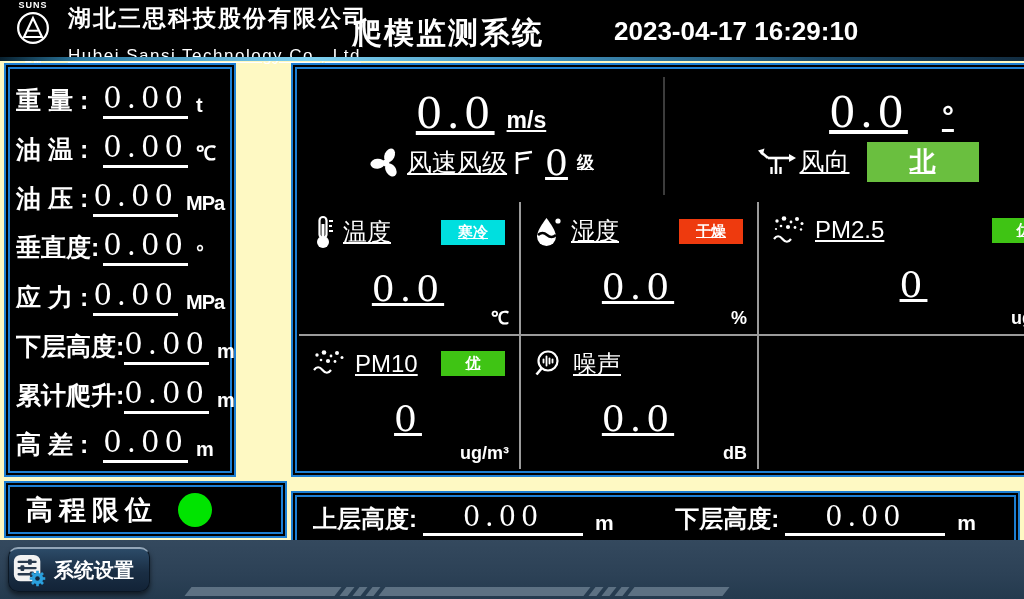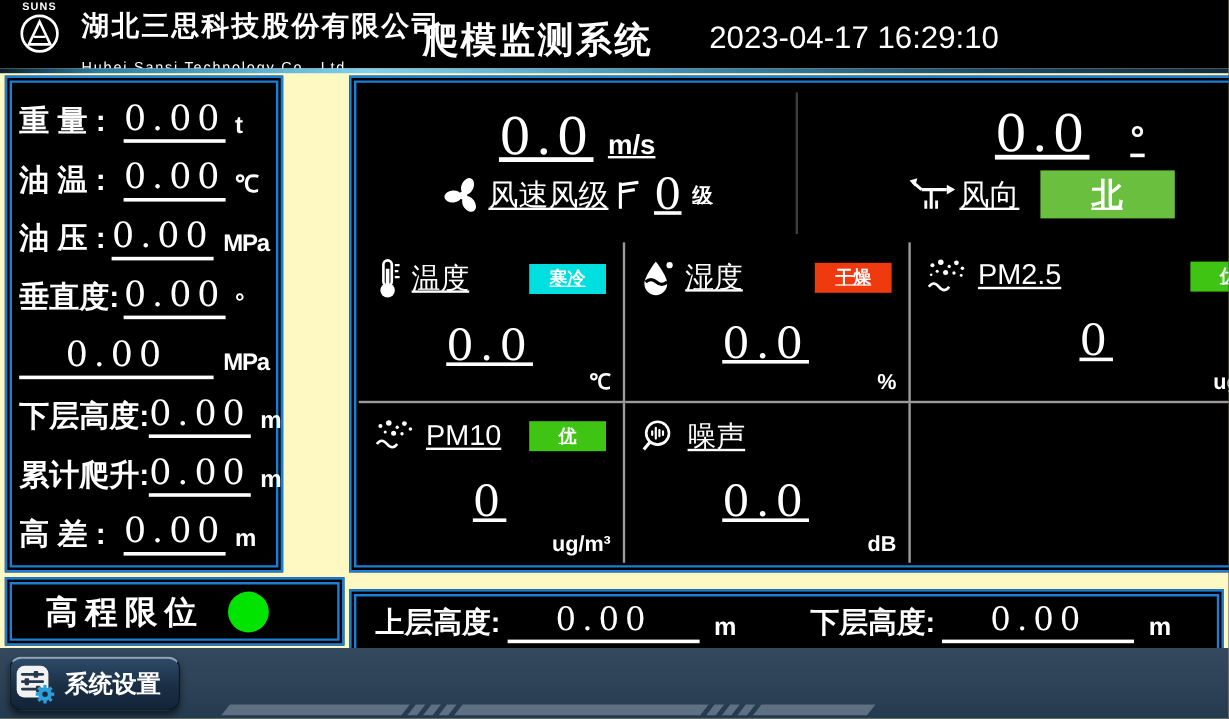--- a/index.html
+++ b/index.html
@@ -8,30 +8,30 @@
     position:relative; width:1024px; height:599px; background:#fef9c3;
     font-family:"Liberation Sans", sans-serif; color:#fff; overflow:hidden;
   }
   
   .header { position:absolute; left:0; top:0; width:1024px; height:57px; background:#000; }
   .brand { position:absolute; left:6px; top:1px; display:flex; align-items:center; gap:8px; }
   .logo { display:flex; flex-direction:column; align-items:center; line-height:1; width:54px; }
   .logo-top { font-size:9px; font-weight:bold; letter-spacing:1px; }
   .logo-bottom { font-size:9px; font-weight:bold;margin-top:12px; }
   .company-cn { font-size:23px; font-weight:bold; letter-spacing:2px; }
-  .company-en { font-size:12px; letter-spacing:1.5px; margin-top:12px; }
+  .company-en { font-size:17px; letter-spacing:1.5px; margin-top:12px;text-decoration:underline; }
   .page-title { position:absolute; left:352px; top:13px; font-size:30px; font-weight:bold; letter-spacing:2px; }
-  .datetime { position:absolute; left:591px; top:16px; font-size:26px; font-weight:normal; letter-spacing:0px; font-family:"Liberation Sans",sans-serif; }
+  .datetime { position:absolute; left:614px; top:16px; font-size:26px; font-weight:bold; letter-spacing:0px; font-family:"Liberation Sans",sans-serif; }
   .accent-line { position:absolute; left:0; top:57px; width:1024px; height:4px;
     background:linear-gradient(90deg,#09202e 0%,#2d7ca4 8%,#7fd2f2 30%,#3e8cb6 55%,#1d4c6a 80%,#122c40 100%); }
   
   .panel { position:absolute; background:#000; border:2px solid #1d7fd3;
     box-shadow: inset 0 0 0 2px #000, inset 0 0 0 4px #1d7fd3; }
   .left-panel  { left:4px;  top:63px;  width:232px; height:414px; padding:8px 10px; display:flex; flex-direction:column; justify-content:space-around; }
-  .bl-panel    { left:4px;  top:481px; width:283px; height:57px; display:flex; align-items:center; padding-left:32px; gap:20px; }
+  .bl-panel    { left:4px;  top:481px; width:283px; height:57px; display:flex; align-items:center; padding-left:20px; gap:20px; }
   .right-panel { left:291px; top:63px; width:787px; height:414px; padding:6px; display:flex; flex-direction:column;text-decoration:underline; }
   .br-panel    { left:291px; top:491px; width:729px; height:57px; display:flex; align-items:center; justify-content:space-between; padding:0 42px 0 20px; }
   
   .lrow { display:flex; align-items:flex-end; height:46px; }
   .llabel { width:118px; font-size:25px; font-weight:bold; white-space:nowrap; padding-bottom:4px; }
   .lvalue { flex:1; text-align:center; font-family:"DejaVu Serif",serif; font-size:29px;
             letter-spacing:5px; border-bottom:3px solid #fff; padding-bottom:1px; margin:0 8px 2px 0; }
   .lunit { width:38px; font-size:20px; font-weight:bold; white-space:nowrap; padding-bottom:4px; letter-spacing:-1px; }
   
   .el-label { font-size:27px; font-weight:bold; letter-spacing:6px; }
@@ -129,20 +129,21 @@
       <span class="llabel">油 压 :</span>
       <span class="lvalue">0.00</span>
       <span class="lunit">MPa</span>
     </div>
     <div class="lrow">
       <span class="llabel">垂直度:</span>
       <span class="lvalue">0.00</span>
       <span class="lunit">°</span>
     </div>
     <div class="lrow">
+      <span class="llabel">应 力 :</span>
       <span class="lvalue">0.00</span>
       <span class="lunit">MPa</span>
     </div>
     <div class="lrow">
       <span class="llabel">下层高度:</span>
       <span class="lvalue">0.00</span>
       <span class="lunit">m</span>
     </div>
     <div class="lrow">
       <span class="llabel">累计爬升:</span>

